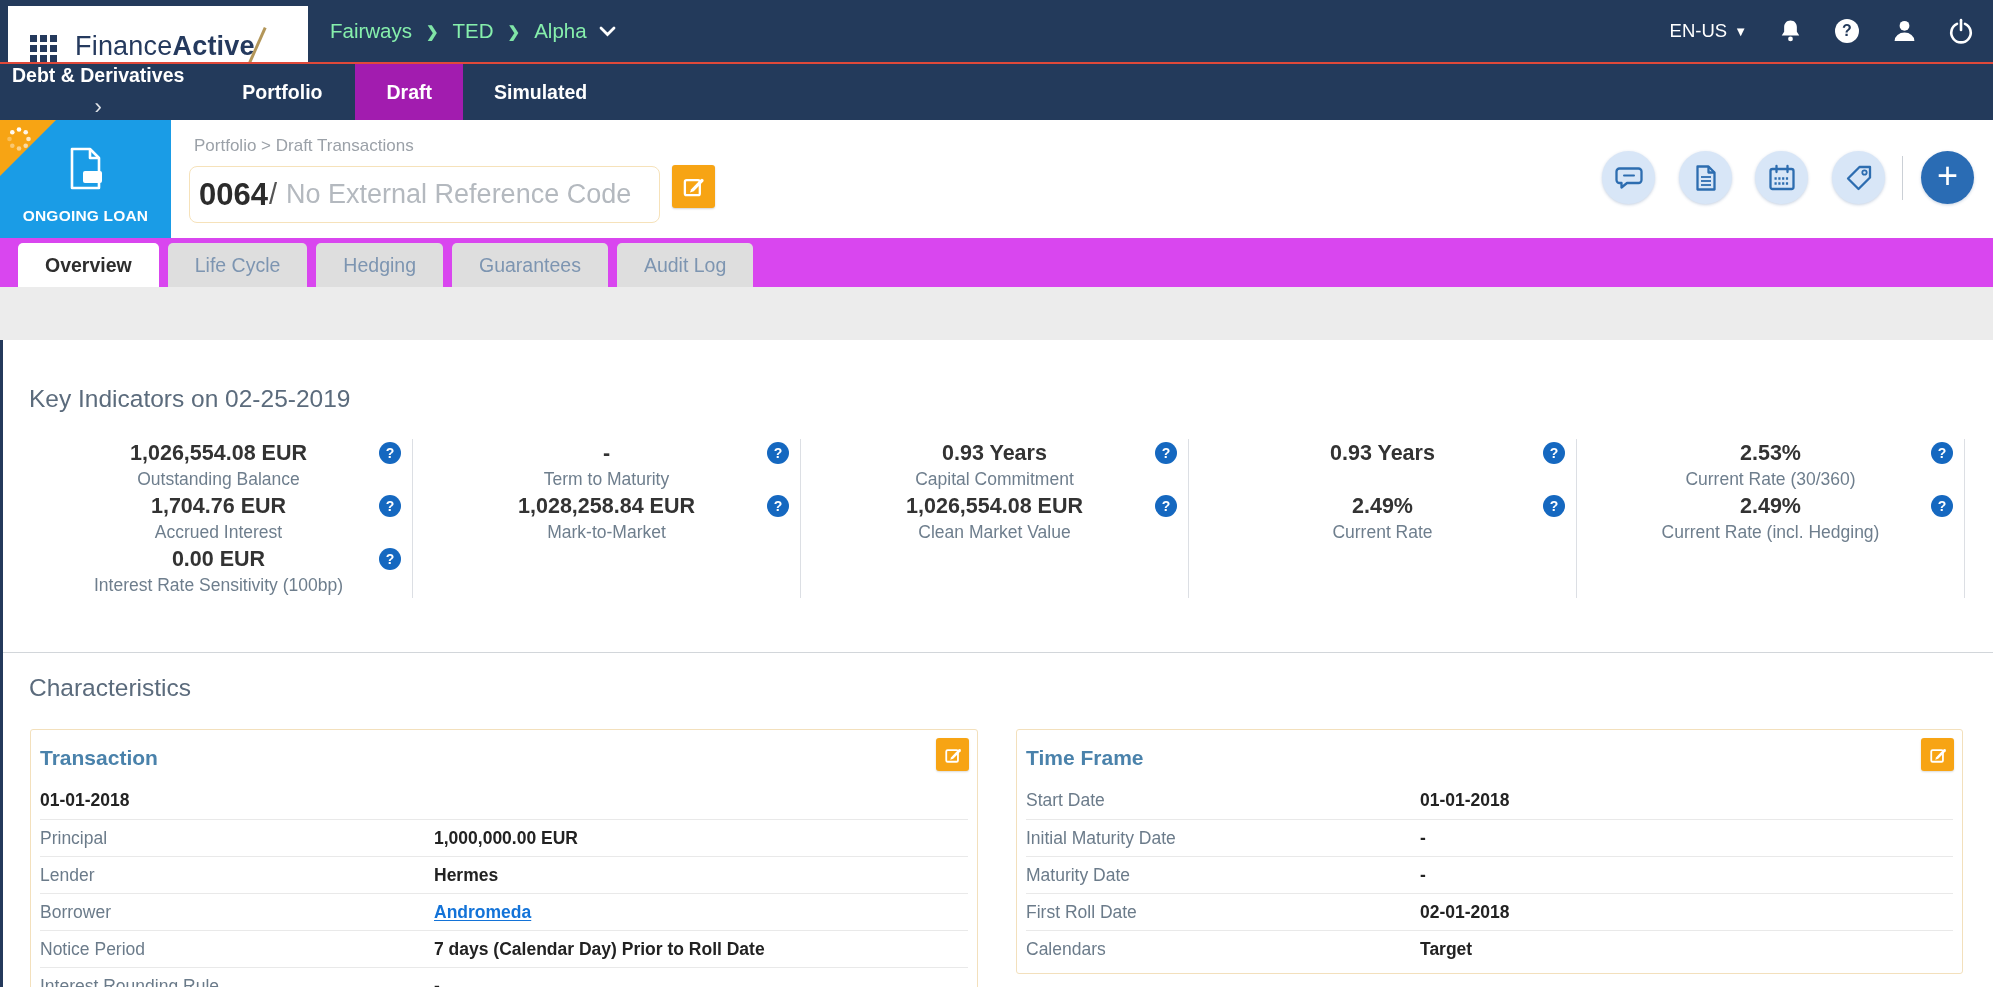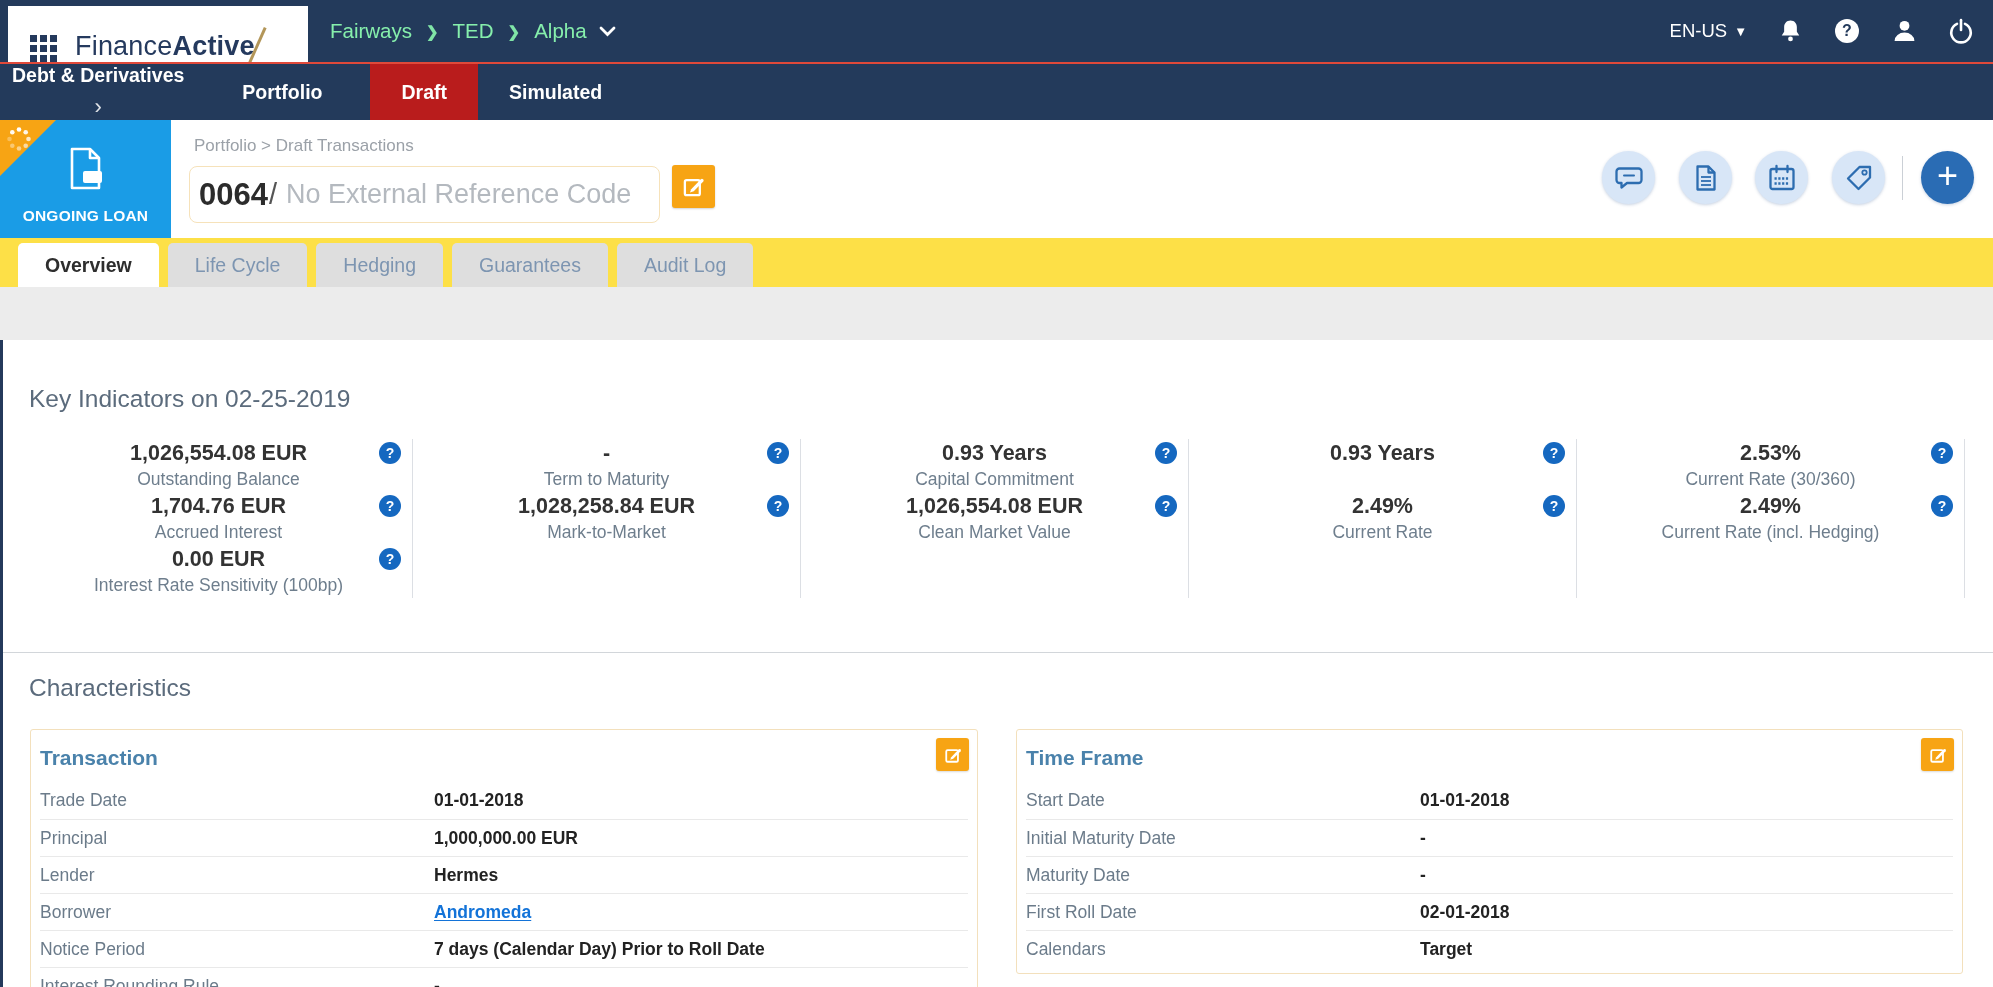--- a/index.html
+++ b/index.html
@@ -24,21 +24,21 @@
   .tb-icon { display:flex; align-items:center; justify-content:center; width:28px; height:28px; }
   .tb-help-circle { width:24px; height:24px; border-radius:50%; background:#ffffff; color:#233a5b; font-weight:700; font-size:16px; display:flex; align-items:center; justify-content:center; }
   .topbar-accent { position:absolute; left:0; top:62px; width:1993px; height:2px; background:#e0493a; }
 
   
   .subnav { position:absolute; left:0; top:64px; width:1993px; height:56px; background:#233a5b; display:flex; align-items:stretch; color:#ffffff; font-size:19.5px; font-weight:600; }
   .sn-item { display:flex; align-items:center; }
   .sn-dd { padding:0 14px 0 12px; gap:8px;flex-direction:column; }
   .sn-chevron { font-weight:400; font-size:22px; opacity:.85; position:relative; top:-1px; }
   .sn-portfolio { margin-left:30px; padding:0 14px; }
-  .sn-draft { margin-left:34px; padding:0 31px; background:#b91c1c; }
+  .sn-draft { margin-left:19px; padding:0 31px; background:#a21caf; }
   .sn-simulated { margin-left:17px; padding:0 14px; }
 
   
   .page-header { position:absolute; left:0; top:120px; width:1993px; height:118px; background:#ffffff; }
   .badge { position:absolute; left:0; top:0; width:171px; height:118px; background:#1a9ce6; overflow:hidden; }
   .badge-corner { position:absolute; left:0; top:0; width:0; height:0; border-top:56px solid #f7a414; border-right:56px solid transparent; }
   .badge-spinner { position:absolute; left:4px; top:4px; }
   .badge-doc { position:absolute; left:66px; top:26px; }
   .badge-label { position:absolute; left:0; bottom:13px; width:100%; text-align:center; color:#ffffff; font-size:15.5px; font-weight:700; letter-spacing:.2px; }
   .hdr-breadcrumb { position:absolute; left:194px; top:16px; font-size:17px; color:#9ba1a8; }
@@ -46,21 +46,21 @@
   .title-code { font-size:31px; font-weight:700; color:#2c2c2c; }
   .title-sep { font-size:29px; color:#555555; margin-left:1px; }
   .title-ph { font-size:27px; color:#b4b9bf; margin-left:9px; white-space:nowrap;text-align:center; }
   .edit-btn-main { position:absolute; left:672px; top:45px; width:43px; height:43px; background:#f7a414; border-radius:3px; display:flex; align-items:center; justify-content:center; box-shadow:0 1px 2px rgba(0,0,0,.18); cursor:pointer; }
   .hicon { position:absolute; top:31px; width:53px; height:53px; border-radius:50%; background:#d8e6f7; display:flex; align-items:center; justify-content:center; box-shadow:0 1px 3px rgba(40,80,140,.25); cursor:pointer; }
   .hicon-divider { position:absolute; top:36px; left:1902px; width:1px; height:44px; background:#cbd0d6; }
   .hicon-plus { background:#2a6cb4; color:#ffffff; font-size:36px; font-weight:400; line-height:0; }
   .hicon-plus span { position:relative; top:-2px; }
 
   
-  .tabstrip { position:absolute; left:0; top:238px; width:1993px; height:49px; background:#fde047; display:flex; align-items:flex-end; padding-left:18px; }
+  .tabstrip { position:absolute; left:0; top:238px; width:1993px; height:49px; background:#d946ef; display:flex; align-items:flex-end; padding-left:18px; }
   .tab { height:44px; line-height:44px; padding:0 27px; margin-right:9px; border-radius:5px 5px 0 0; background:#dedede; color:#7d95b1; font-size:19.5px; cursor:pointer; }
   .tab.active { background:#ffffff; color:#2e2e2e; font-weight:700; }
 
   
   .alert-bar { position:absolute; left:0; top:287px; width:1993px; height:53px; background:#fbf4db; border-left:3px solid #24395b; display:flex; align-items:center; padding-left:40px; font-size:19.5px; }
   .alert-tri { margin-right:17px; display:flex; }
   .alert-title { color:#f0941e; font-weight:700; margin-right:39px; }
   .alert-link { color:#3a87cd; text-decoration:underline; text-underline-offset:3px; margin-right:45px; cursor:pointer; font-weight:400; }
 
   
@@ -331,21 +331,20 @@
 
         <div class="card card-transaction">
           <div class="card-title">Transaction</div>
           <div class="card-edit">
             <svg width="18" height="18" viewBox="0 0 20 20">
                 <rect x="2.5" y="4.5" width="13" height="13" rx="1.5" fill="none" stroke="#ffffff" stroke-width="2"></rect>
                 <path d="M8 12.4 L16.4 3.6 a1.5 1.5 0 0 1 2.1 2.1 L10.2 14.2 l-3.3 1.1 z" fill="#ffffff"></path>
               </svg>
           </div>
           <div class="crow">
-            <span class="crow-label">Trade Date</span>
             <span class="crow-value">01-01-2018</span>
           </div>
           <div class="crow">
             <span class="crow-label">Principal</span>
             <span class="crow-value">1,000,000.00 EUR</span>
           </div>
           <div class="crow">
             <span class="crow-label">Lender</span>
             <span class="crow-value">Hermes</span>
           </div>

